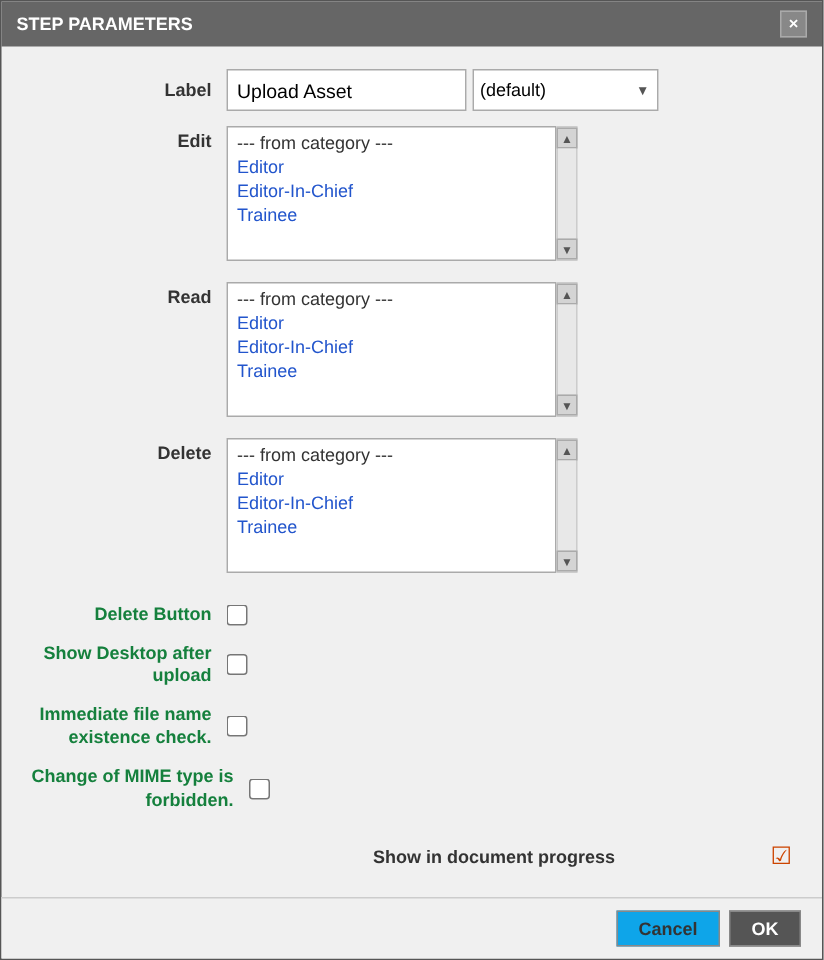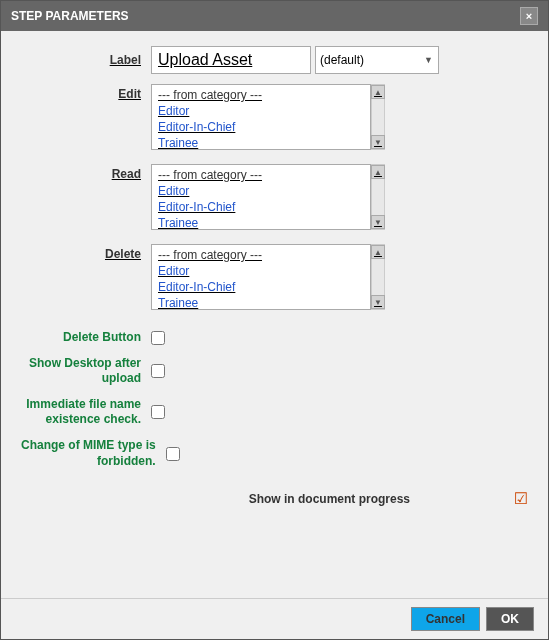--- a/index.html
+++ b/index.html
@@ -47,42 +47,41 @@
     }
     .dialog-body {
       flex: 1;
       overflow-y: auto;
       padding: 15px 20px;
     }
     .form-row {
       display: flex;
       align-items: flex-start;
       margin-bottom: 14px;
-      text-decoration: underline;
     }
     .form-label {
       text-align: right;
       font-weight: bold;
       font-size: 12px;
       color: #333;
       min-width: 130px;
       padding-right: 10px;
       padding-top: 3px;
     }
     .label-row {
       align-items: center;
     }
     .label-row .form-label {
       padding-top: 0;
     }
     .label-input {
       border: 1px solid #aaa;
       background: #fff;
       padding: 4px 6px;
-      font-size: 16px;
+      font-size: 13px;
       width: 160px;
       height: 28px;
     }
     .label-select {
       border: 1px solid #aaa;
       background: #fff;
       padding: 4px 4px;
       font-size: 12px;
       width: 124px;
       height: 28px;
@@ -104,21 +103,21 @@
       right: 6px;
       top: 50%;
       transform: translateY(-50%);
       pointer-events: none;
       color: #555;
     }
     .listbox {
       border: 1px solid #aaa;
       background: #fff;
       width: 220px;
-      height: 66px;
+      height: 90px;
       overflow-y: scroll;
       padding: 2px 0;
       font-size: 12px;
     }
     .listbox-item {
       padding: 1px 6px;
       color: #555;
     }
     .listbox-item.blue {
       color: #2255cc;

